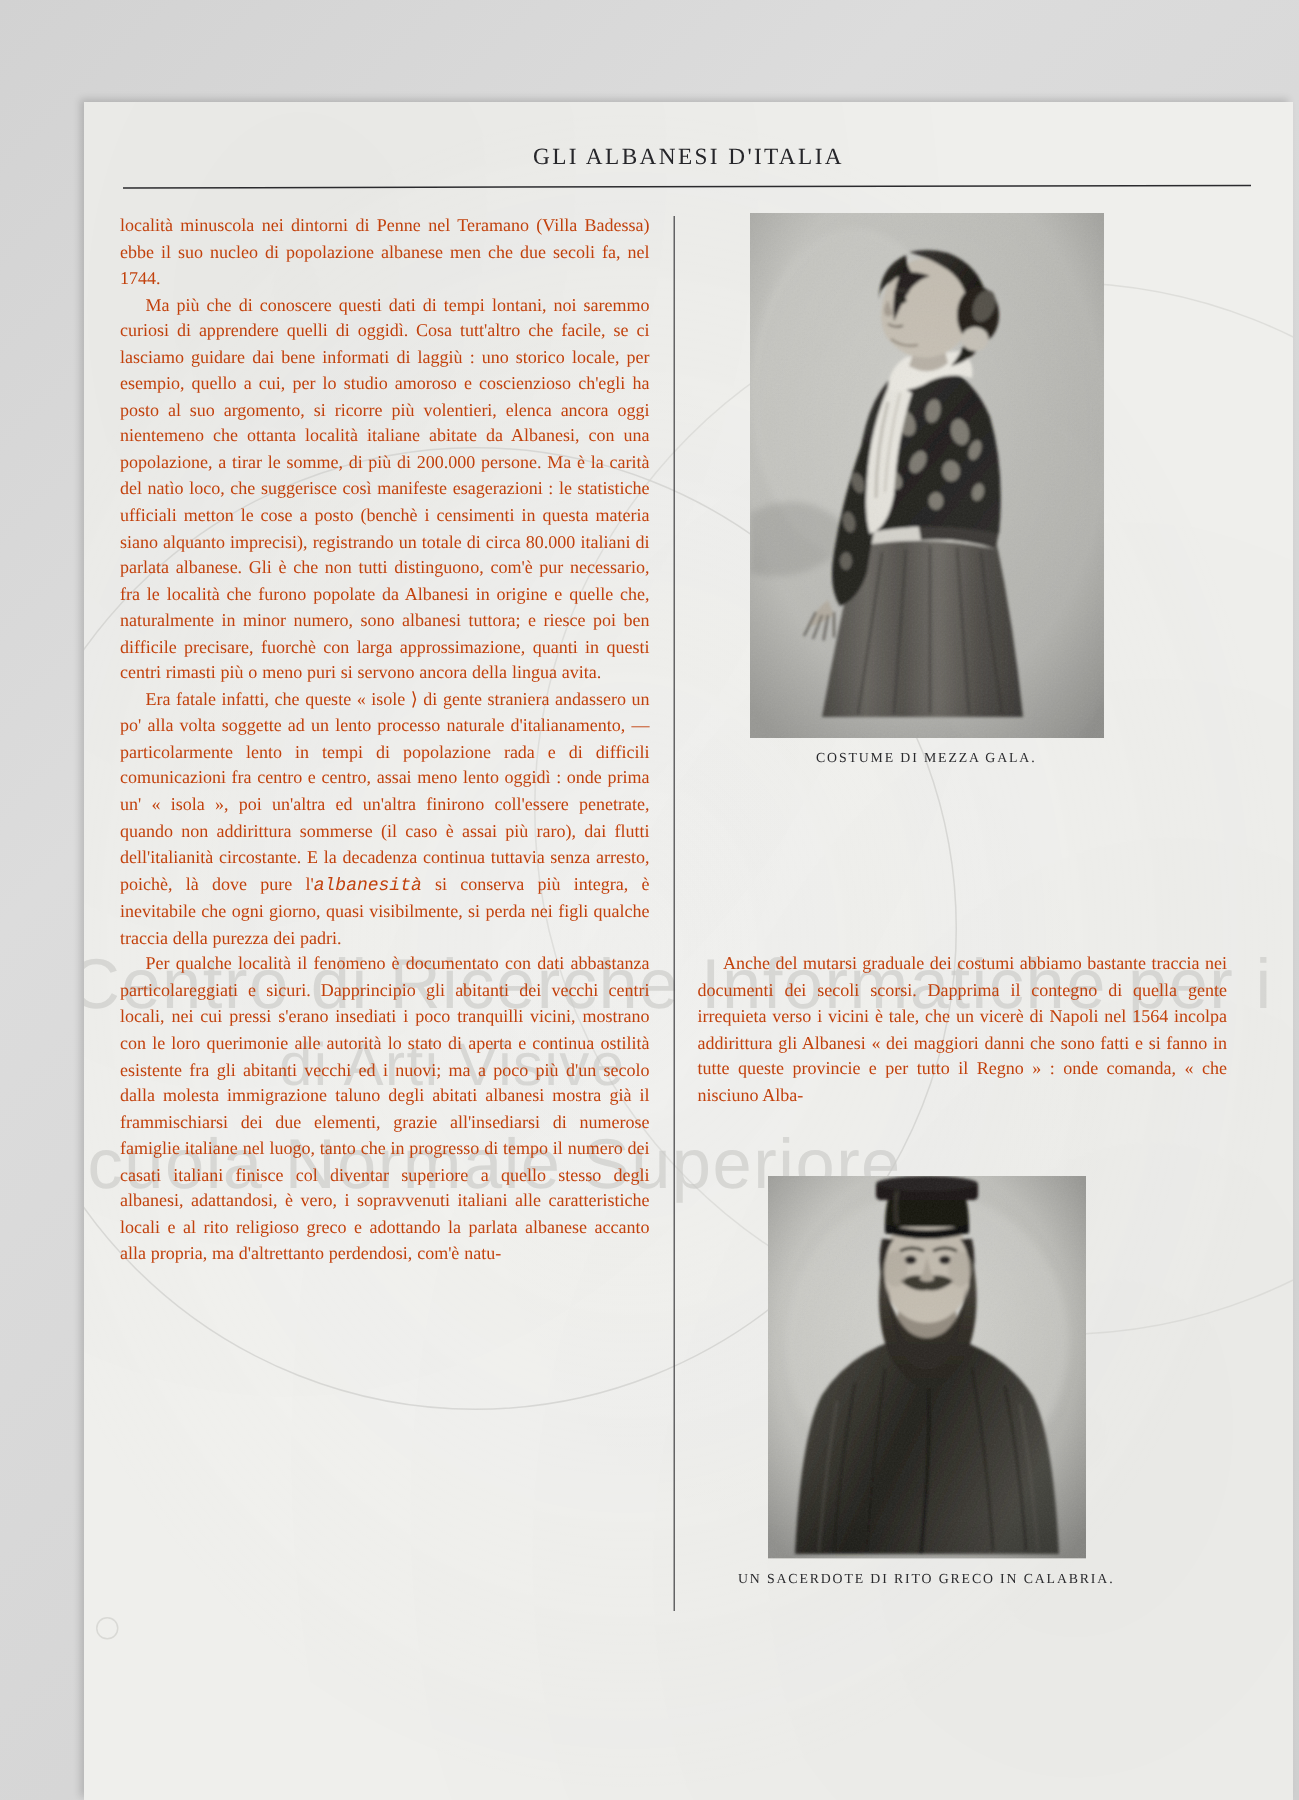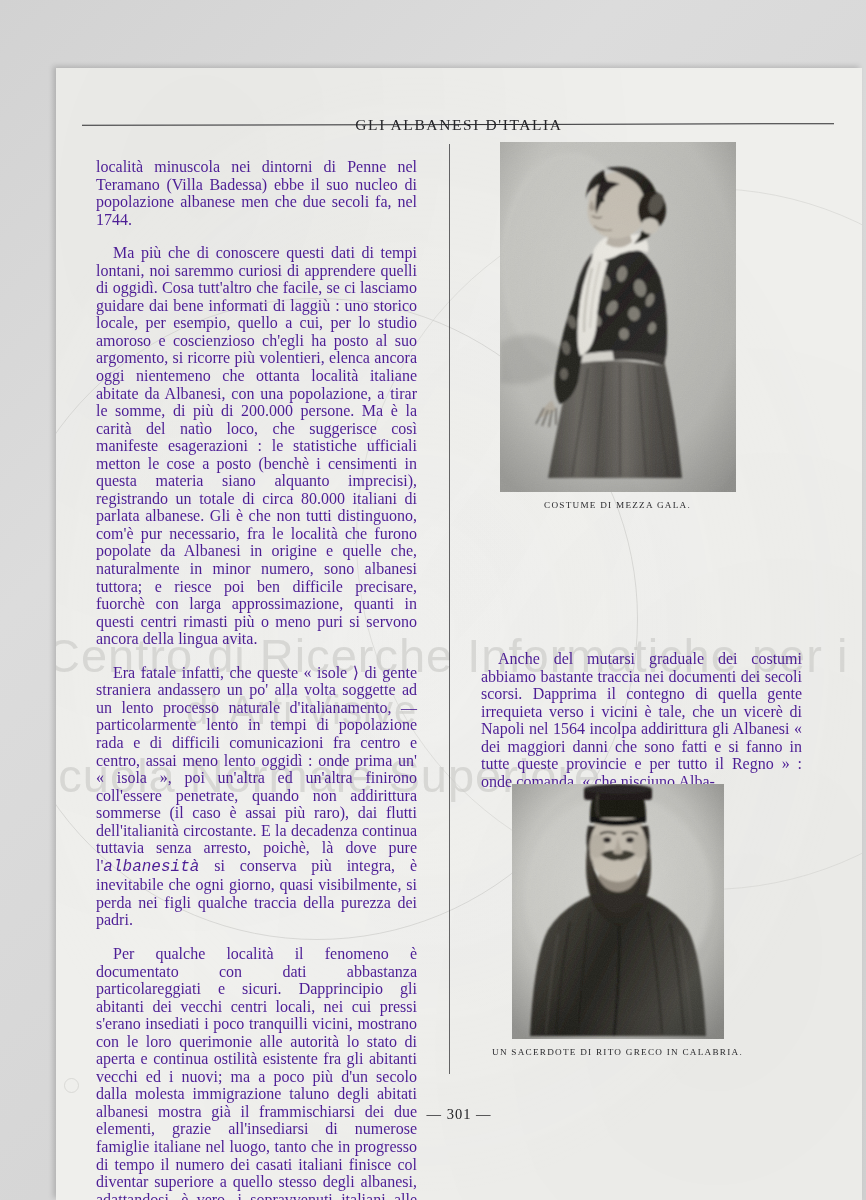--- a/index.html
+++ b/index.html
@@ -54,21 +54,21 @@
   #wm-circle2{
     position:absolute;left:300px;top:120px;width:700px;height:700px;
     border:1px solid #d2d2cf;border-radius:50%;opacity:.6;
   }
   #wm-dot{
     position:absolute;left:8px;top:1010px;width:13px;height:13px;
     border:1px solid #d3d3d0;border-radius:50%;opacity:.8;
   }
   
   #running-head{
-    position:absolute;left:0;right:0;top:28px;text-align:center;margin-top:20px;
+    position:absolute;left:0;right:0;top:28px;text-align:center;
   }
   #running-head .rh-text{
     font-family:"Liberation Serif", serif;
     font-size:15.5px;letter-spacing:1.6px;color:#26262a;
   }
   #head-rule{
     position:absolute;left:26px;top:56px;width:752px;height:0;
     border-top:1.6px solid #2b2b2e;
     transform:rotate(-0.12deg);
   }
@@ -79,26 +79,26 @@
   #col-divider{
     position:absolute;left:369px;top:2px;width:0;height:930px;
     border-left:1px solid #4a4a4c;opacity:.85;
   }
   .col{
     position:absolute;top:0;width:353px;
   }
   #col-left{left:0;}
   #col-right{left:385px;}
   .para{
-    margin:16px;
-    font-size:16px;
+    margin:0;
+    font-size:12px;
     line-height:17.55px;
     text-align:justify;
     text-indent:17px;
-    color:#4c1d95;
+    color:#c2410c;
     hyphens:manual;
     word-spacing:.2px;
   }
   .para.noindent{text-indent:0;}
   .para i{font-style:italic;font-family:Liberation Mono, monospace;}
   
   .figure{position:absolute;}
   #fig-top{left:385px;top:74px;width:353px;}
   #fig-bottom{left:385px;top:716px;width:353px;}
   .photo{
@@ -383,17 +383,14 @@
           <path d="M94 84 Q102 90 112 88" stroke="#8a8175" stroke-width="1.2" fill="none"></path>
         </g>
 
         <rect x="0" y="0" width="236" height="350" fill="url(#vigTop)"></rect>
         <rect x="0" y="0" width="236" height="350" filter="url(#grainF)" opacity="0.55"></rect>
       </svg>
     </div>
     <div class="caption">COSTUME DI MEZZA GALA.</div>
   </div>
 
-  <div id="folio">
-    <span class="folio-text">— 301 —</span>
-  </div>
 
 </div>
 
 </body></html>

